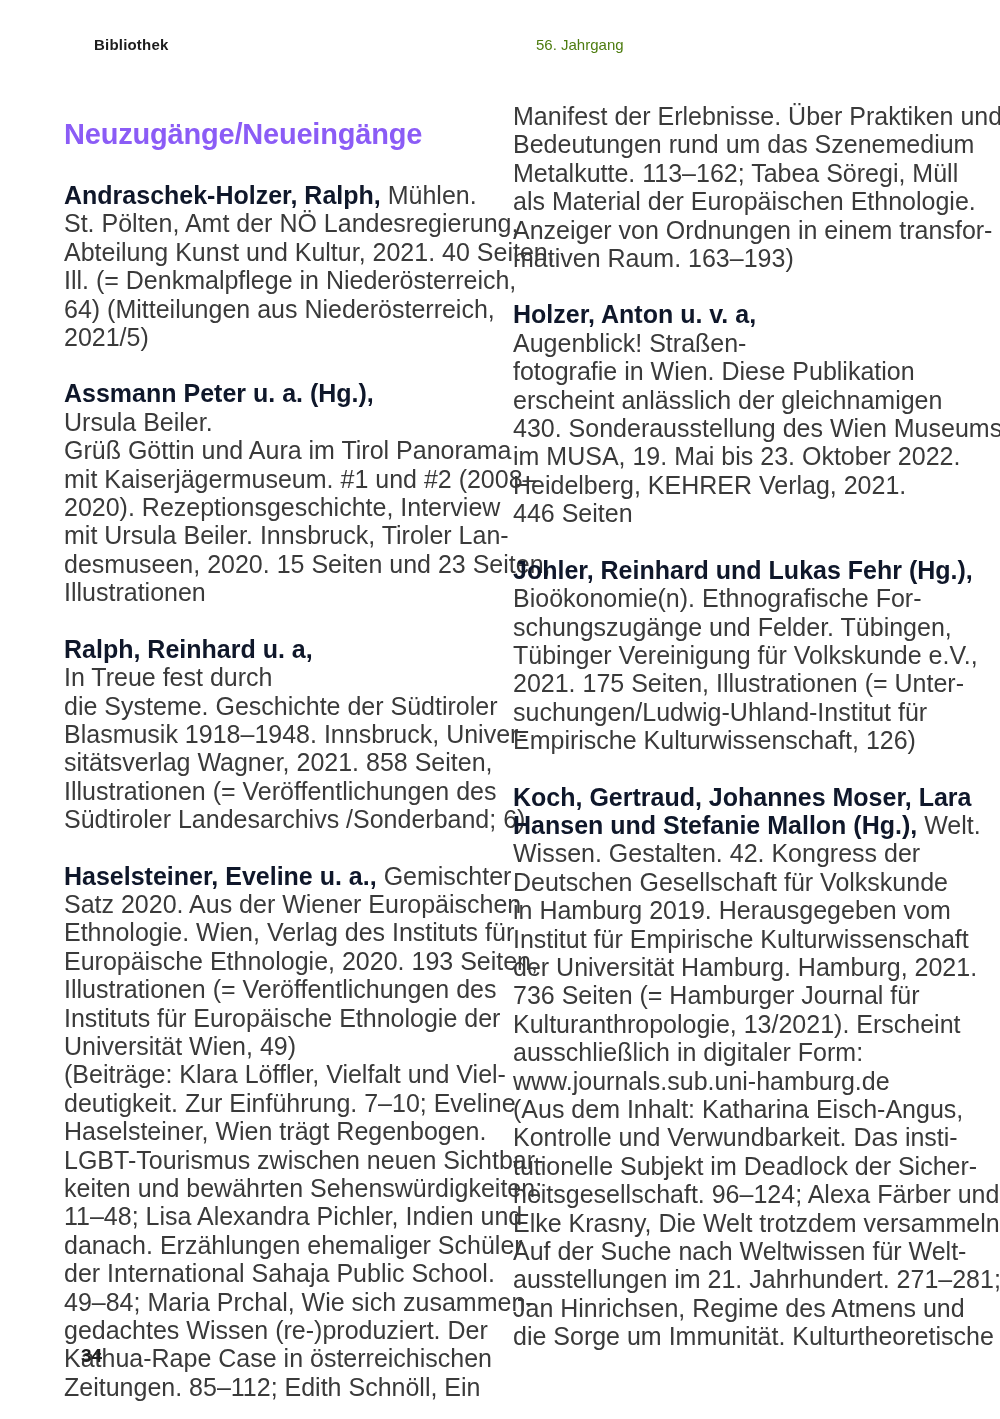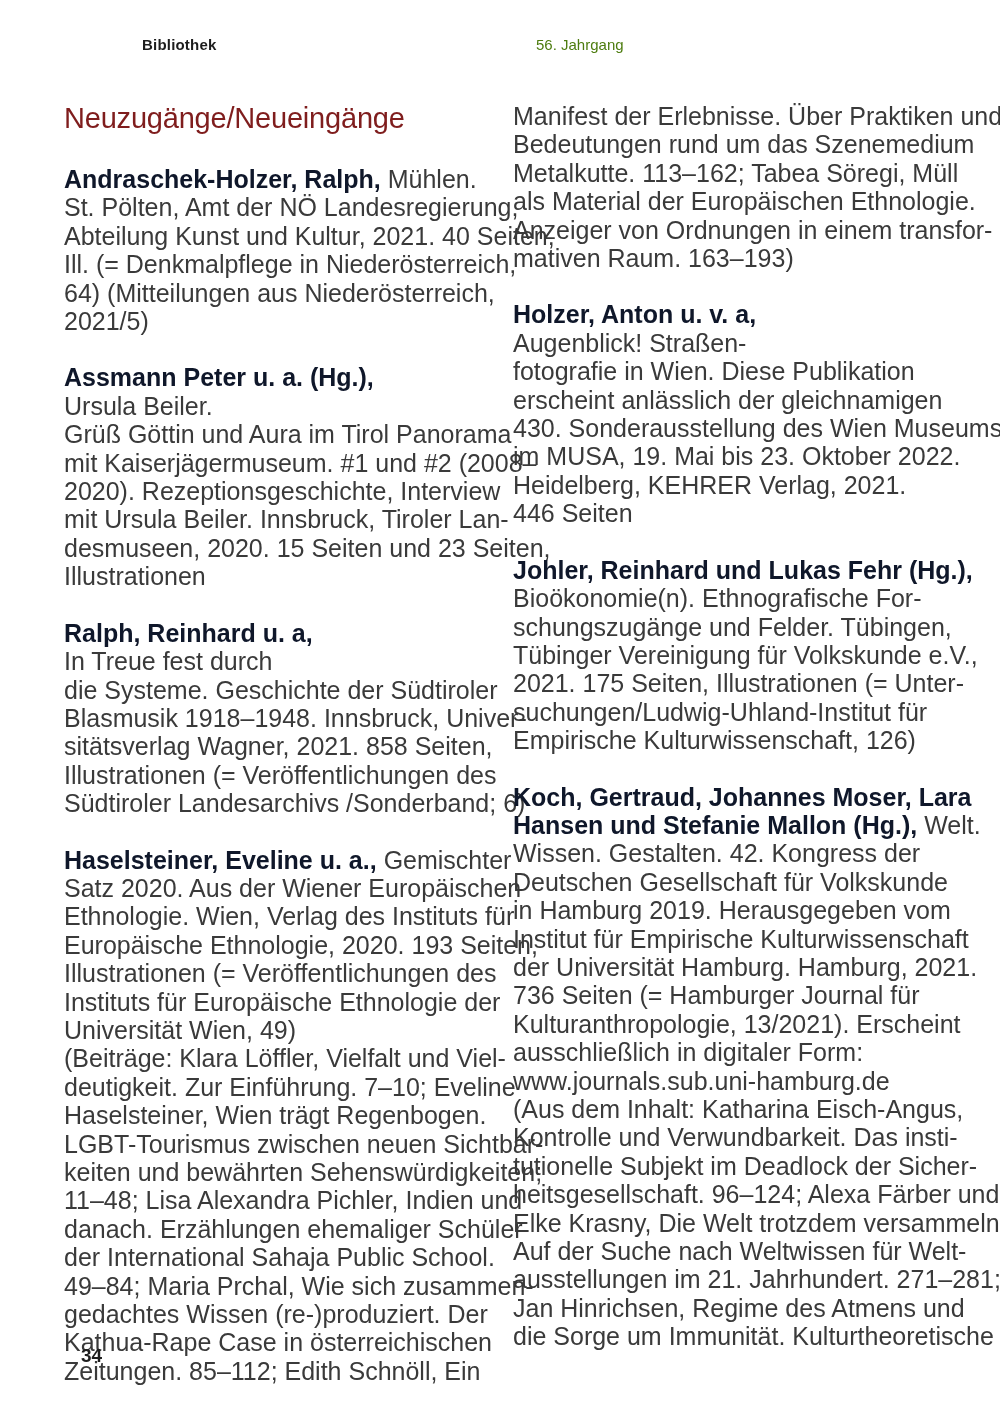--- a/index.html
+++ b/index.html
@@ -16,45 +16,44 @@
     position: absolute;
     top: 36px;
     font-size: 15px;
     line-height: 18px;
   }
   .runhead-left {
     left: 94px;
     font-weight: bold;
     color: #1d1d1d;
     letter-spacing: 0.2px;
-    margin-left: 48px;
   }
   .runhead-right {
     left: 536px;
     color: #4d7c0f;
   }
   .col {
     position: absolute;
   }
   .col-left {
     left: 64px;
     top: 99px;
     width: 448px;
   }
   .col-right {
     left: 513px;
     top: 102px;
     width: 472px;
   }
   .page-title {
-    margin: 2px 0 30px 0;
+    margin: 18px 0 30px 0;
     font-size: 29px;
     line-height: 34px;
-    font-weight: normal;
-    color: #7f1d1d;
+    font-weight: bold;
+    color: #8b5cf6;
     letter-spacing: -0.2px;
   }
   .entry {
     margin: 0 0 28px 0;
     font-size: 25px;
     line-height: 28.4px;
     color: #3a3a3a;
   }
   .entry b {
     font-weight: bold;

